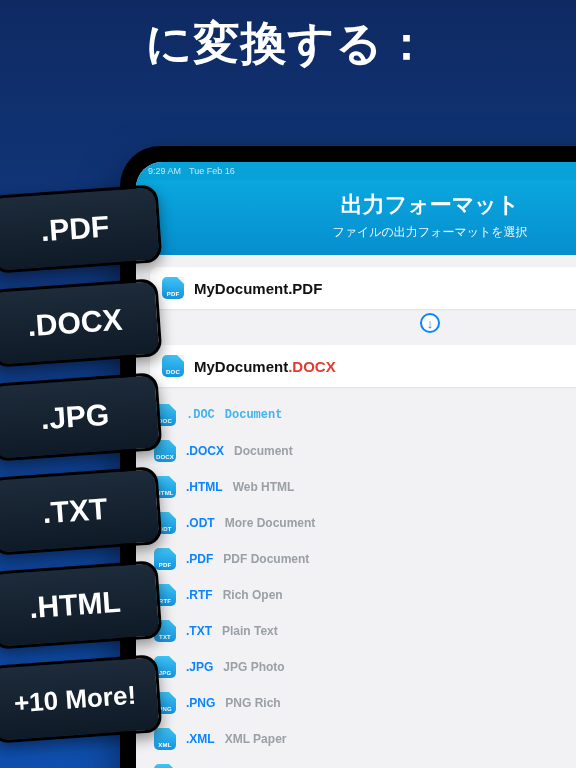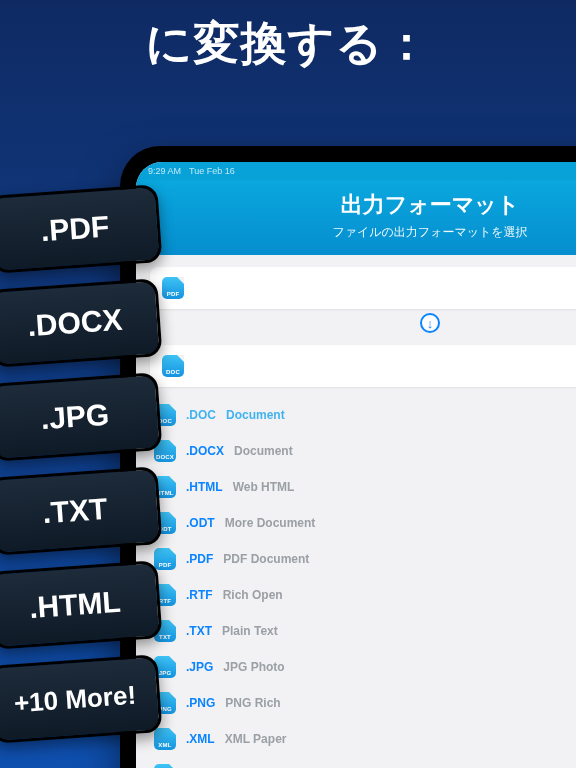--- a/index.html
+++ b/index.html
@@ -85,21 +85,21 @@
     background:#fff;
   }
   .list { margin: 10px 14px 0 14px; }
   .row {
     display: flex; align-items: center; gap: 10px;
     padding: 7px 4px;
     font-size: 12px;
   }
   .row .ext { font-weight: 800; color: #0a84ff; }
   .row .desc { color: #9aa0a6; font-weight: 600; text-align: center; }
-  .row.first .ext, .row.first .desc { color: #42b3ef; }
+  .row.first .ext, .row.first .desc { color: #42b3ef; font-family: Liberation Mono, monospace; }
   .ficon {
     width: 22px; height: 22px; border-radius: 5px;
     background: linear-gradient(180deg,#3ec3f5,#1493df);
     position: relative; flex-shrink: 0;
   }
   .ficon::after{
     content:""; position:absolute; right:0; top:0;
     border-style:solid; border-width:0 7px 7px 0;
     border-color: transparent #f2f2f4 transparent transparent;
   }
@@ -134,30 +134,32 @@
       <div class="topbar">
         <div class="back-chevron">‹</div>
         <div class="topbar-title">出力フォーマット</div>
         <div class="topbar-sub">ファイルの出力フォーマットを選択</div>
       </div>
 
       <div class="filecard">
         <div class="ficon">
             <span>PDF</span>
           </div>
+        <span><span>MyDocument</span><span>.PDF</span></span>
       </div>
 
       <div class="arrow-between">
         <span class="arrow-circle">↓</span>
       </div>
 
       <div class="filecard">
         <div class="ficon">
             <span>DOC</span>
           </div>
+        <span><span>MyDocument</span><span class="ext-red">.DOCX</span></span>
       </div>
 
       <div class="list" id="fmt-list">
           <div class="row first">
             <div class="ficon">
               <span>DOC</span>
             </div>
             <span class="ext">.DOC</span> 
             <span class="desc">Document</span>
           </div>

